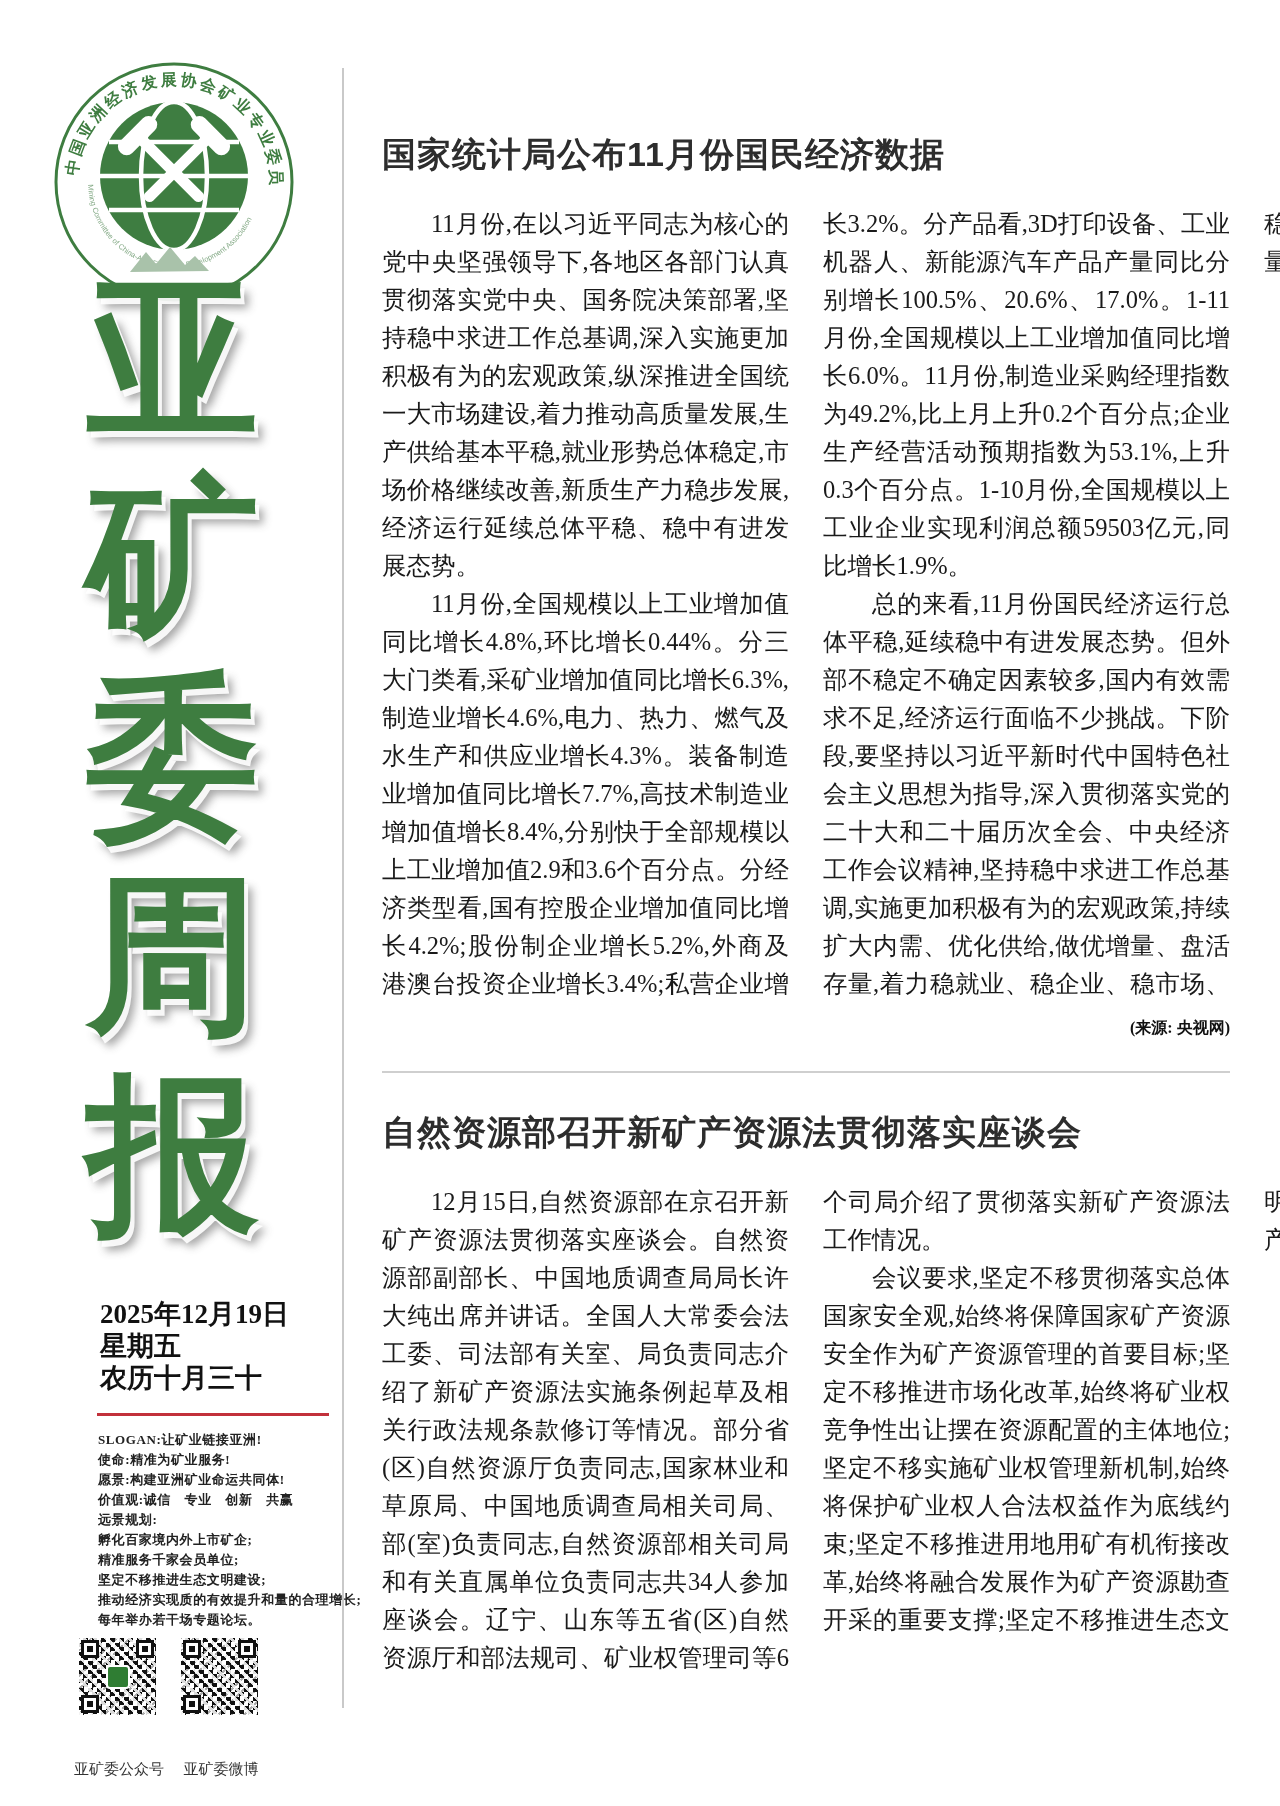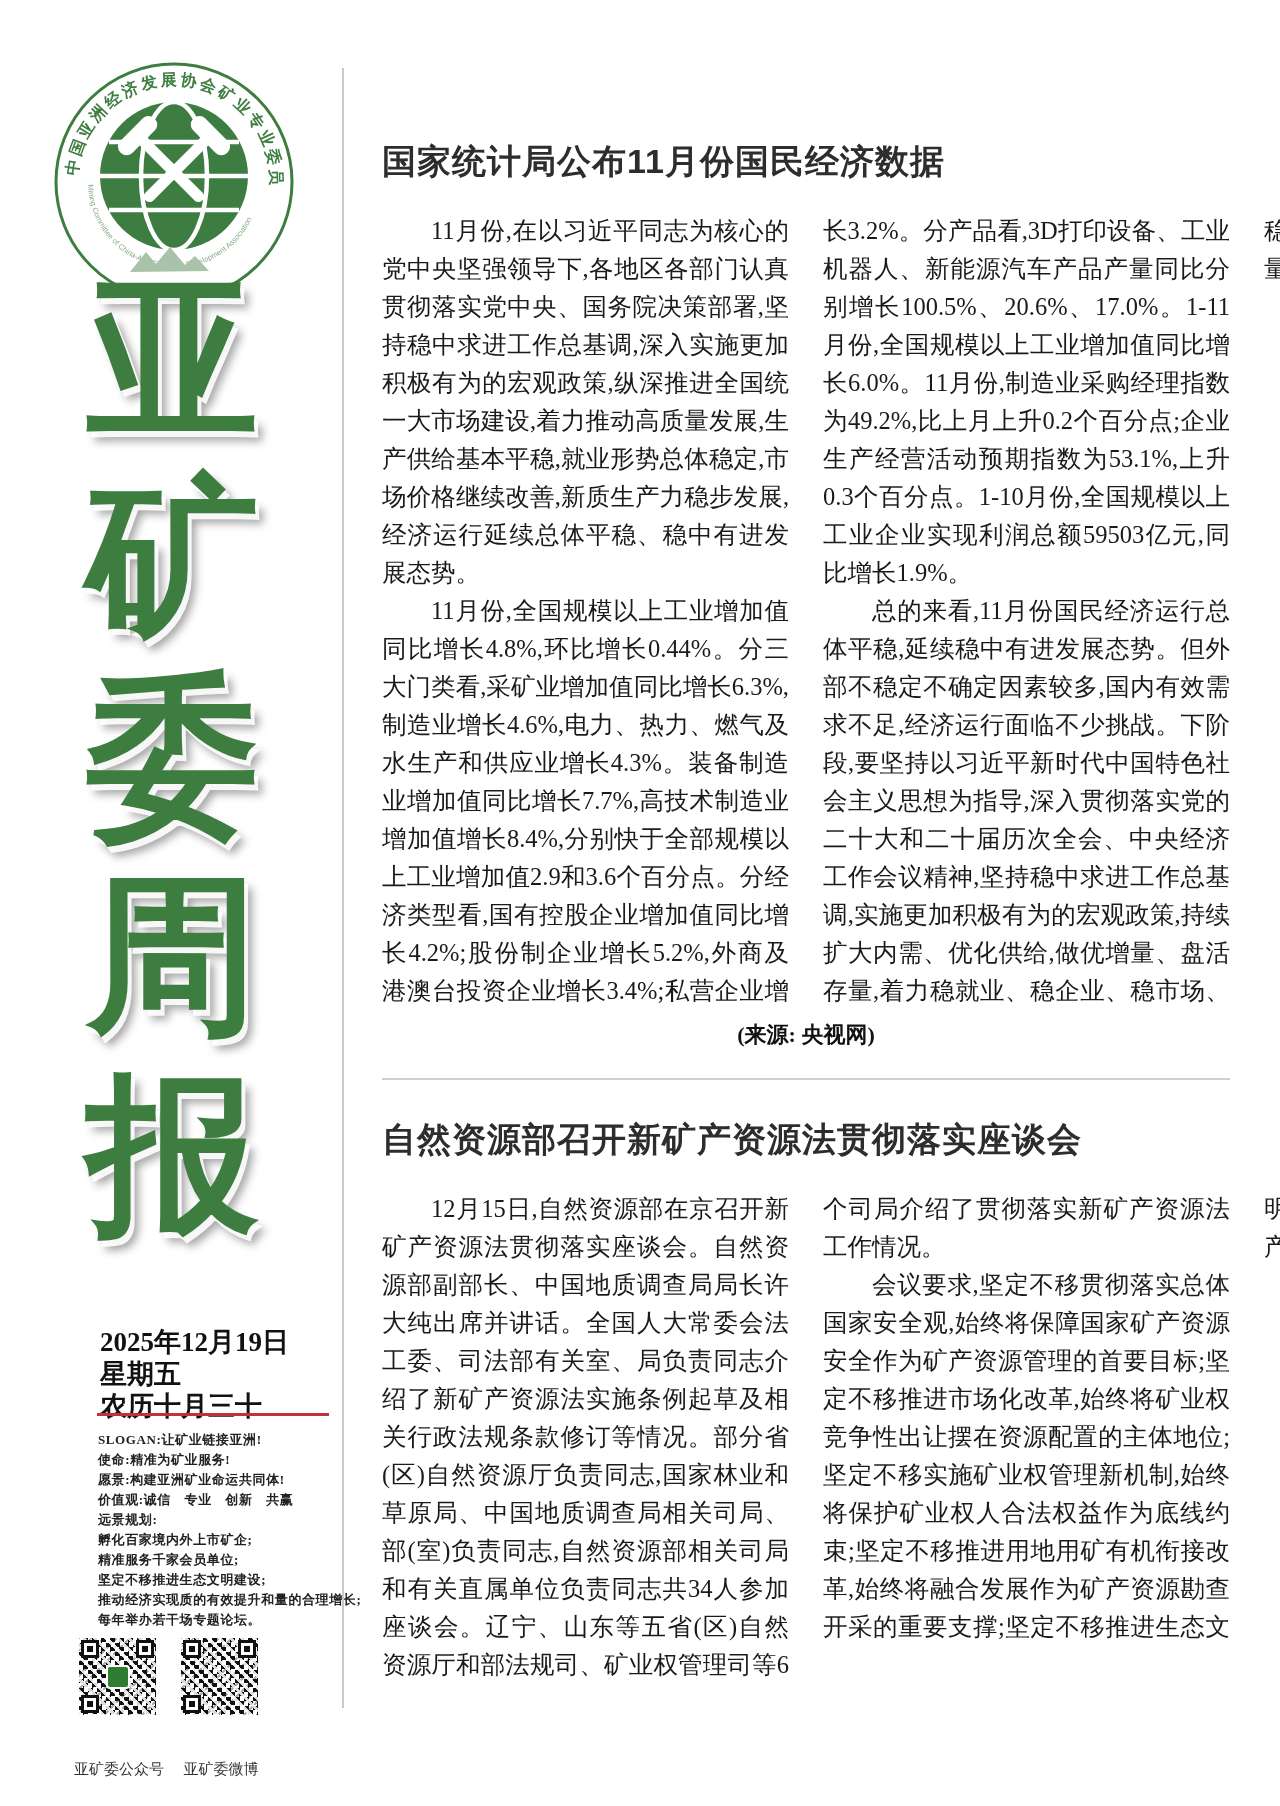--- a/index.html
+++ b/index.html
@@ -14,21 +14,21 @@
   .logo-wrap{position:absolute;left:52px;top:60px;width:245px;height:245px;}
 
   .masthead-title{position:absolute;left:0;top:258px;width:345px;text-align:center;}
   .masthead-title .tchar{
     font-size:172px;line-height:199px;font-weight:bold;color:#3e7d40;
     font-family:"DejaVu Serif","Liberation Serif",serif;
     text-shadow:4px 6px 0 rgba(255,255,255,0.9),8px 10px 8px rgba(60,60,60,0.45);
   }
 
   .date-block{position:absolute;left:100px;top:1298px;font-weight:bold;
-    font-size:27px;line-height:32px;color:#111;margin-top:28px;}
+    font-size:27px;line-height:32px;color:#111;}
   .red-divider{position:absolute;left:97px;top:1413px;width:232px;height:3px;background:#c2313b;}
 
   .slogan-block{position:absolute;left:98px;top:1430px;font-weight:bold;color:#222;}
   .slogan-line{white-space:nowrap;font-size:13px;line-height:20px;letter-spacing:0.6px;}
 
   .qr-row{position:absolute;left:79px;top:1638px;width:210px;height:140px;}
   .qr{position:absolute;top:0;width:77px;height:77px;background:
       conic-gradient(#111 25%,#fff 0 50%,#111 0 75%,#fff 0) 0 0/9px 9px;
       outline:1px solid #fff;}
   .qr .noise{position:absolute;inset:0;background:
@@ -41,32 +41,32 @@
   .finder.tl{left:2px;top:2px;}
   .finder.tr{right:2px;top:2px;}
   .finder.bl{left:2px;bottom:2px;}
   .qr-center-logo{position:absolute;inset:0;margin:auto;width:20px;height:20px;
       background:#2f7d33;border:2px solid #fff;border-radius:4px;}
   .qr-label{position:absolute;top:122px;font-size:15px;color:#333;white-space:nowrap;}
   .qr-label.left{left:-6px;width:92px;text-align:center;}
   .qr-label.right{left:100px;width:84px;text-align:center;}
 
   
-  .main{position:absolute;left:382px;top:12px;width:848px;}
+  .main{position:absolute;left:382px;top:5px;width:848px;}
   .headline{font-family:"Liberation Sans","DejaVu Sans",sans-serif;
     font-weight:bold;font-size:34px;line-height:42px;color:#2d2d2d;
     letter-spacing:1px;margin:0;}
   .headline.first{margin-top:128px;margin-bottom:30px;}
   .headline.second{margin-top:38px;margin-bottom:30px;}
   .cols{column-count:2;column-gap:34px;column-fill:auto;
     text-align:justify;font-size:24.5px;line-height:38px;color:#1a1a1a;}
   .cols.a1{height:800px;}
   .cols.a2{height:498px;}
   .cols p{margin:0;text-indent:2em;}
-  .source{text-align:center;font-weight:bold;font-size:22px;line-height:30px;
+  .source{text-align:right;font-weight:bold;font-size:16px;line-height:30px;
     color:#111;margin-top:8px;}
   .article-divider{border:0;border-top:2px solid #cfcfcf;margin:28px 0 0 0;}
 
   
   .ring-cn{font-family:"Liberation Serif","DejaVu Serif",serif;font-weight:bold;}
 </style>
 </head>
 <body>
 
 <div class="page">

